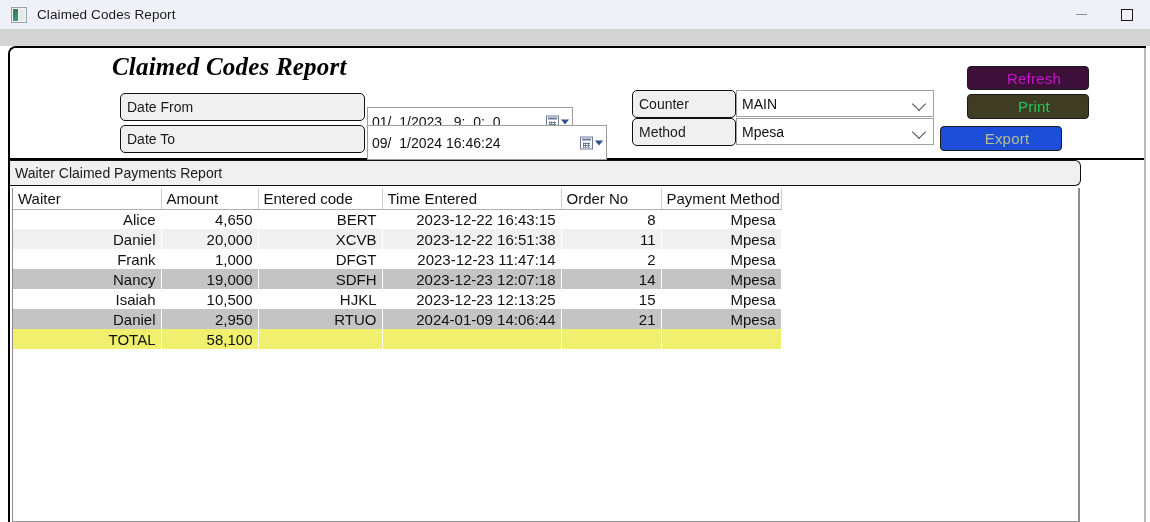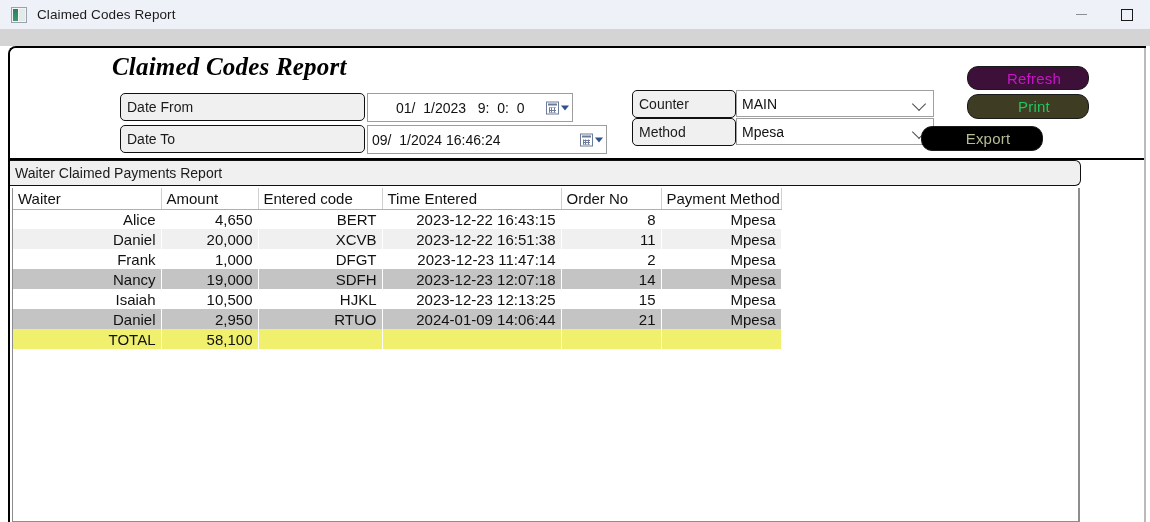--- a/index.html
+++ b/index.html
@@ -144,22 +144,22 @@
   .dtpicker {
     position: absolute;
     background: #ffffff;
     border: 1px solid #9d9d9d;
     box-sizing: border-box;
     display: flex;
     align-items: center;
     font-size: 14px;
     color: #111;
   }
-  #date-from-picker { left: 357px; top: 45px; width: 206px; height: 29px; padding-left: 24px; }
-  #date-to-picker   { left: 357px; top: 77px; width: 240px; height: 29px; }
+  #date-from-picker { left: 357px; top: 59px; width: 206px; height: 29px; }
+  #date-to-picker   { left: 357px; top: 77px; width: 240px; height: 35px; }
   .dt-value {
     padding-left: 4px;
     font-size: 14px;
     white-space: pre;
   }
   .dt-btn {
     position: absolute;
     right: 3px; top: 50%;
     transform: translateY(-50%);
     display: flex;
@@ -220,43 +220,43 @@
     margin-top: -5px;
     border-left: 1.4px solid #4d4d4d;
     border-bottom: 1.4px solid #4d4d4d;
     transform: rotate(-45deg);
   }
 
   
   .actbtn {
     position: absolute;
     border: 1.6px solid #1a1a1a;
-    border-radius: 11px;
+    border-radius: 4px;
     box-sizing: border-box;
     display: flex;
     align-items: center;
     justify-content: center;
     font-size: 15px;
     letter-spacing: 0.2px;
     cursor: pointer;
     padding-left: 12px;
   }
   #refresh-button {
     left: 957px; top: 18px; width: 122px; height: 24px;
     background: #3c1039;
     color: #c815c8;
   }
   #print-button {
     left: 957px; top: 46px; width: 122px; height: 25px;
     background: #3e3c23;
     color: #22c55e;
   }
   #export-button {
-    left: 911px; top: 78px; width: 122px; height: 25px;
-    background: #000000;
+    left: 930px; top: 78px; width: 122px; height: 25px;
+    background: #1d4ed8;
     color: #b5bd95;
   }
 
   
   .report-header {
     position: absolute;
     left: 0; top: 112px;
     width: 1071px; height: 26px;
     background: #f0f0f0;
     border: 1.6px solid #111;

